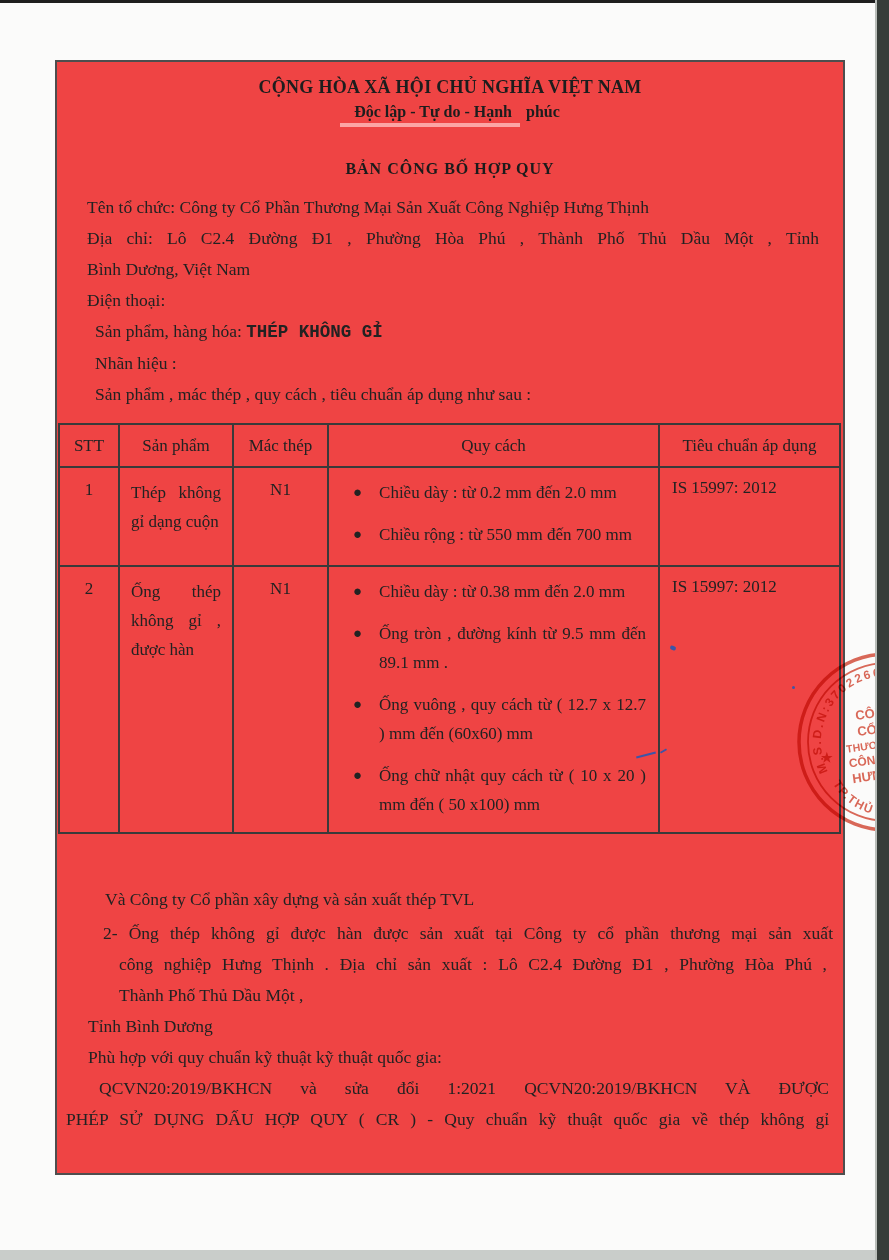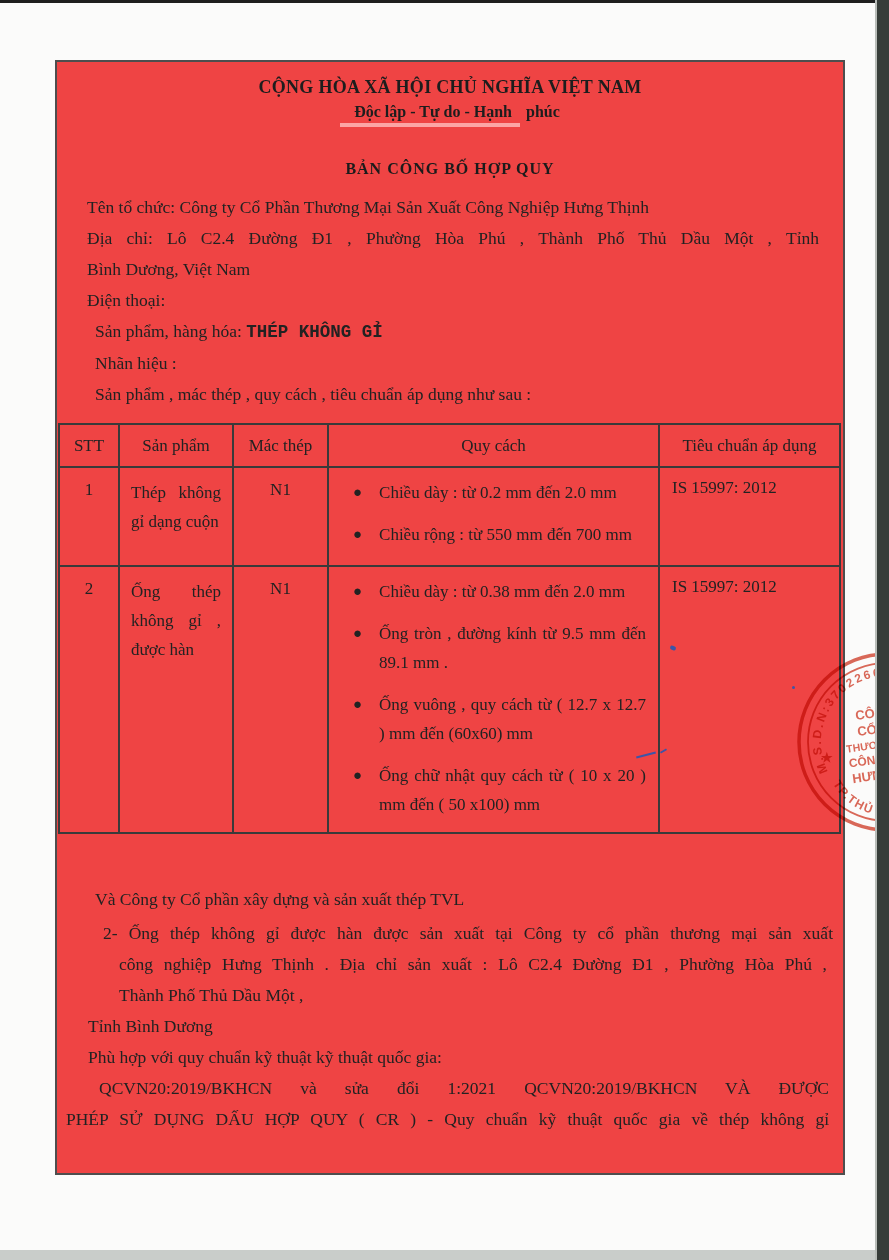--- a/index.html
+++ b/index.html
@@ -42,21 +42,21 @@
   td.c-std { padding:10px 12px; }
   tr.r1 td { height:99px; }
   tr.r2 td { height:230px; }
   ul.bullets { list-style:none; padding:10px 12px 0 24px; }
   ul.bullets li { display:flex; gap:17px; margin-bottom:13px; }
   ul.bullets .dot { flex:0 0 auto; font-size:15px; line-height:29px; }
   ul.bullets .btxt { flex:1 1 auto; text-align:justify; line-height:29px; }
 
   .notes { margin-top:50px; font-size:17.5px; line-height:31px; }
   .n1l1 { margin-left:46px; margin-right:14px; text-align:justify; text-align-last:justify; }
-  .n1l2 { margin-left:38px;font-family:Liberation Serif, serif; }
+  .n1l2 { margin-left:48px;font-family:Liberation Serif, serif; }
   .n2l1 { margin-top:3px; margin-left:46px; margin-right:10px; text-align:justify; text-align-last:justify; }
   .n2l2 { margin-left:62px; margin-right:16px; text-align:justify; text-align-last:justify; }
   .n2l3 { margin-left:62px; }
   .tinh, .phuhop { margin-left:31px; }
   .qcvn1 { margin-left:42px; margin-right:14px; text-align:justify; text-align-last:justify; }
   .qcvn2 { margin-left:9px;  margin-right:14px; text-align:justify; text-align-last:justify; }
 
   .stamp-wrap { position:absolute; left:787px; top:642px; width:200px; height:200px; z-index:5; opacity:.9; mix-blend-mode:multiply; }
   .stamp-wrap svg text { font-family:"Liberation Sans", sans-serif; font-weight:bold; fill:#d95a48; }
 

